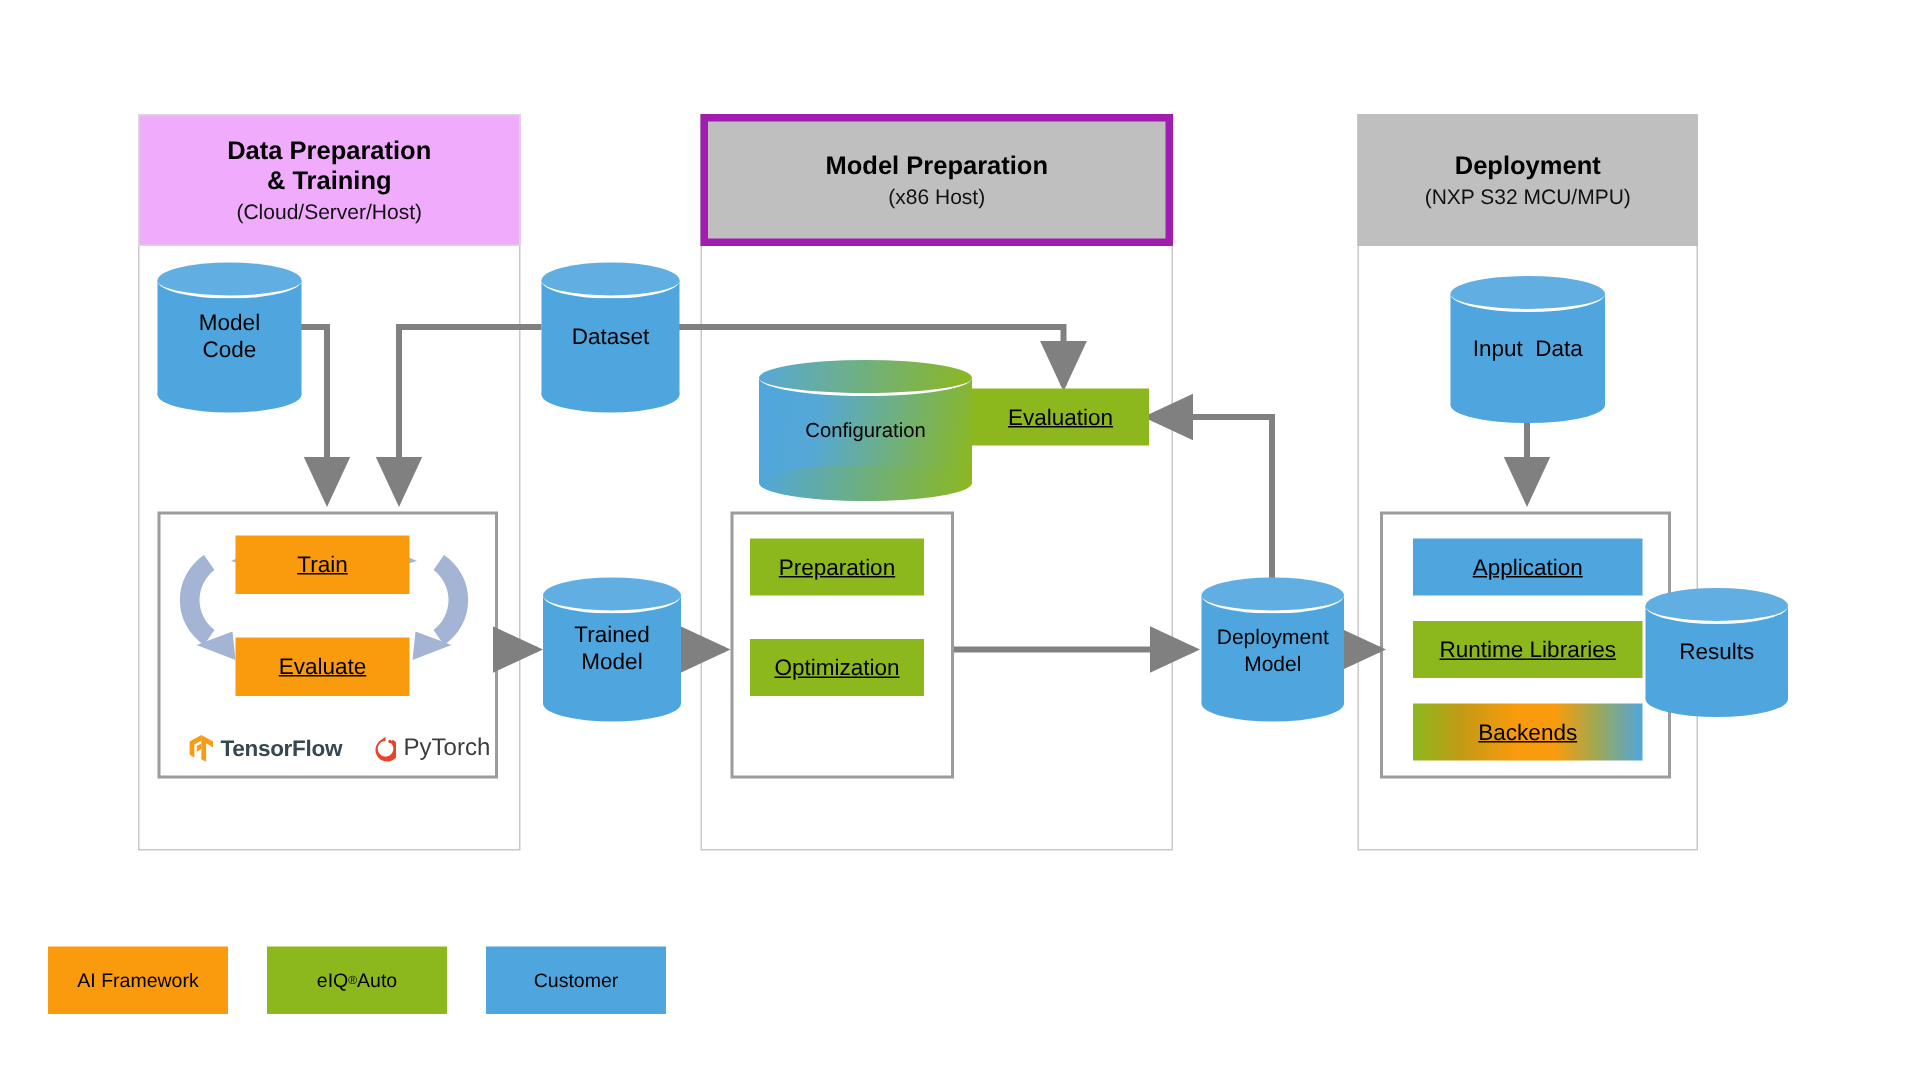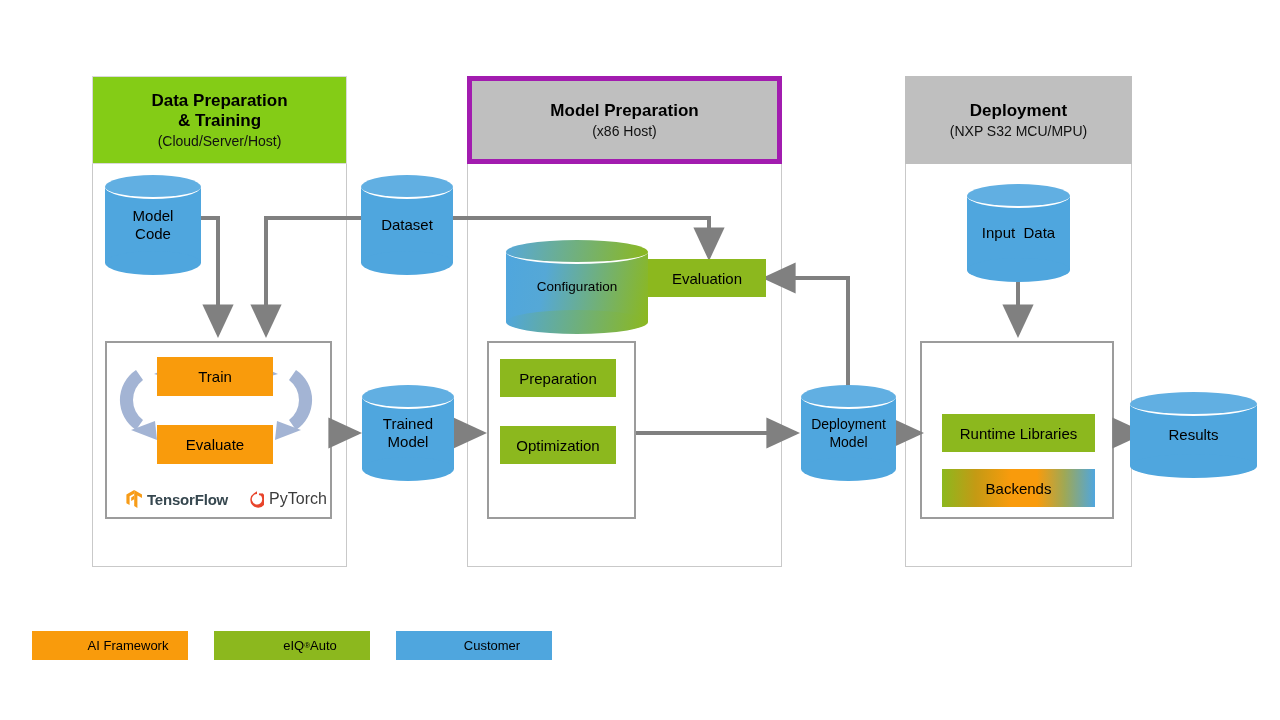--- a/index.html
+++ b/index.html
@@ -16,21 +16,21 @@
               display:flex;flex-direction:column;align-items:center;justify-content:center;
               text-align:center;z-index:3;}
   .panel-head .t1{font-weight:bold;font-size:17px;line-height:20px;color:#000;}
   .panel-head .t2{font-size:14px;line-height:18px;color:#111;margin-top:1px;}
 
   
   .groupbox{position:absolute;box-sizing:border-box;border:2px solid #9c9c9c;background:#fff;z-index:4;}
 
   
   .node{position:absolute;box-sizing:border-box;display:flex;align-items:center;
-        justify-content:center;text-align:center;font-size:15px;color:#000;z-index:6;}
+        justify-content:center;text-align:center;font-size:15px;color:#000;z-index:6;text-decoration:underline;}
   .node.orange{background:#F99B0C;}
   .node.green{background:#8CB81E;}
   .node.blue{background:#4FA6DE;}
   .node.backends{background:linear-gradient(90deg,#8CB81E 0%,#C49A14 22%,#F99B0C 45%,#F99B0C 62%,#9FA855 80%,#4FA6DE 100%);}
 
   
   .cyl{position:absolute;z-index:6;}
   .cyl .body{position:absolute;left:0;right:0;top:12px;bottom:12px;background:#4FA6DE;}
   .cyl .top{position:absolute;left:0;right:0;top:0;height:24px;border-radius:50%;
             background:#61AFE2;border-bottom:2px solid #ffffff;box-sizing:border-box;}
@@ -47,35 +47,35 @@
   #wires{position:absolute;left:0;top:0;width:1280px;height:720px;z-index:5;}
 
   
   .fwrow{position:absolute;display:flex;align-items:center;gap:22px;z-index:7;}
   .fw{display:flex;align-items:center;gap:5px;}
   .fw .txt{font-size:15px;font-weight:bold;color:#36474F;letter-spacing:-0.2px;}
   .fw .txt.pt{font-weight:normal;font-size:16px;color:#3C3C3C;letter-spacing:0px;}
 
   
   #legend{position:absolute;left:32px;top:631px;display:flex;gap:26px;z-index:8;}
-  .lg{width:120px;height:29px;display:flex;align-items:center;justify-content:center;
-      font-size:13px;color:#000;padding-left:36px;}
+  .lg{width:120px;height:45px;display:flex;align-items:center;justify-content:center;
+      font-size:13px;color:#000;}
   .lg.orange{background:#F99B0C;}
   .lg.green{background:#8CB81E;}
   .lg.blue{background:#4FA6DE;}
   .lg sup{font-size:8px;vertical-align:super;}
 </style>
 </head>
 <body>
 
 <div id="stage">
 
   <div class="panel" style="left:92px;top:76px;width:255px;height:491px;">
     <div class="pbody"></div>
-    <div class="panel-head" style="height:88px;background:#84cc16;border:1px solid #D9D9D9;">
+    <div class="panel-head" style="height:88px;background:#f0abfc;border:1px solid #D9D9D9;">
       <div class="t1">Data Preparation</div>
       <div class="t1">&amp; Training</div>
       <div class="t2">(Cloud/Server/Host)</div>
     </div>
   </div>
 
   <div class="panel" style="left:467px;top:76px;width:315px;height:491px;">
     <div class="pbody"></div>
     <div class="panel-head" style="height:88px;background:#BFBFBF;border:5px solid #a21caf;">
       <div class="t1">Model Preparation</div>
@@ -174,35 +174,36 @@
 Model</div>
   </div>
 
   <div class="cyl" style="left:967px;top:184px;width:103px;height:98px;">
     <div class="body"></div>
     <div class="bot"></div>
     <div class="top"></div>
     <div class="lbl">Input  Data</div>
   </div>
 
-  <div class="cyl" style="left:1130px;top:392px;width:95px;height:86px;padding-left:32px;">
+  <div class="cyl" style="left:1097px;top:392px;width:95px;height:86px;">
     <div class="body"></div>
     <div class="bot"></div>
     <div class="top"></div>
     <div class="lbl">Results</div>
   </div>
 
   <div class="node orange" style="left:157px;top:357px;width:116px;height:39px;">Train</div>
   <div class="node orange" style="left:157px;top:425px;width:116px;height:39px;">Evaluate</div>
 
   <div class="node green" style="left:648px;top:259px;width:118px;height:38px;">Evaluation</div>
 
   <div class="node green" style="left:500px;top:359px;width:116px;height:38px;">Preparation</div>
   <div class="node green" style="left:500px;top:426px;width:116px;height:38px;">Optimization</div>
 
+  <div class="node blue" style="left:942px;top:359px;width:153px;height:38px;">Application</div>
   <div class="node green" style="left:942px;top:414px;width:153px;height:38px;">Runtime  Libraries</div>
   <div class="node backends" style="left:942px;top:469px;width:153px;height:38px;">Backends</div>
 
   <div class="fwrow" style="left:126px;top:490px;">
     <div class="fw">
       <svg width="16" height="18" viewBox="0 0 16 18">
         <path d="M8.2,0 L16,4.4 L16,8.1 L11.4,5.5 L11.4,17.9 L8.2,16.1 Z" fill="#F79C18"></path>
         <path d="M8.2,0 L0.4,4.4 L0.4,13.2 L3.6,15 L3.6,6.3 L8.2,3.7 Z" fill="#F79C18"></path>
         <path d="M5.2,7.4 L8.2,5.6 L8.2,9.3 L5.2,11.1 Z" fill="#F79C18"></path>
       </svg>

